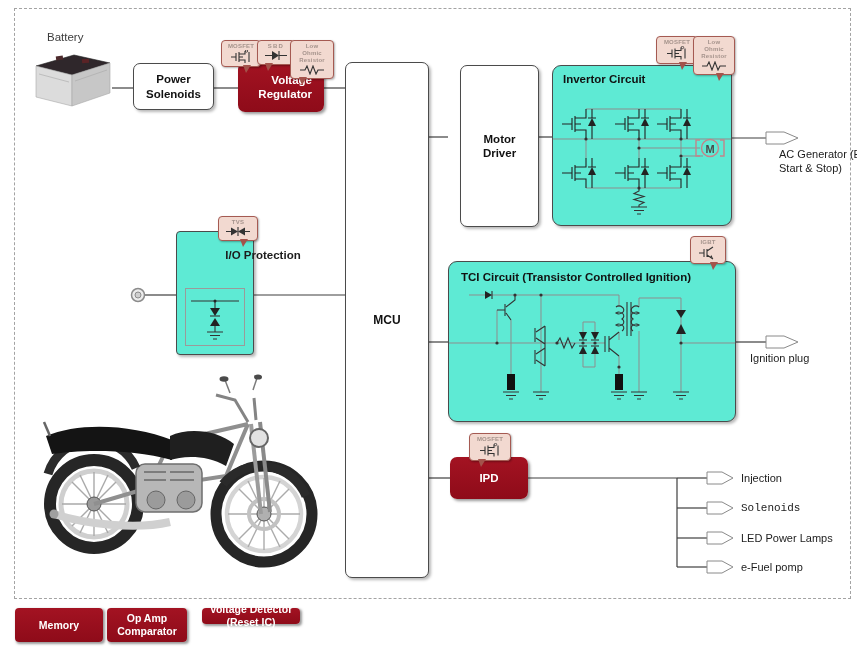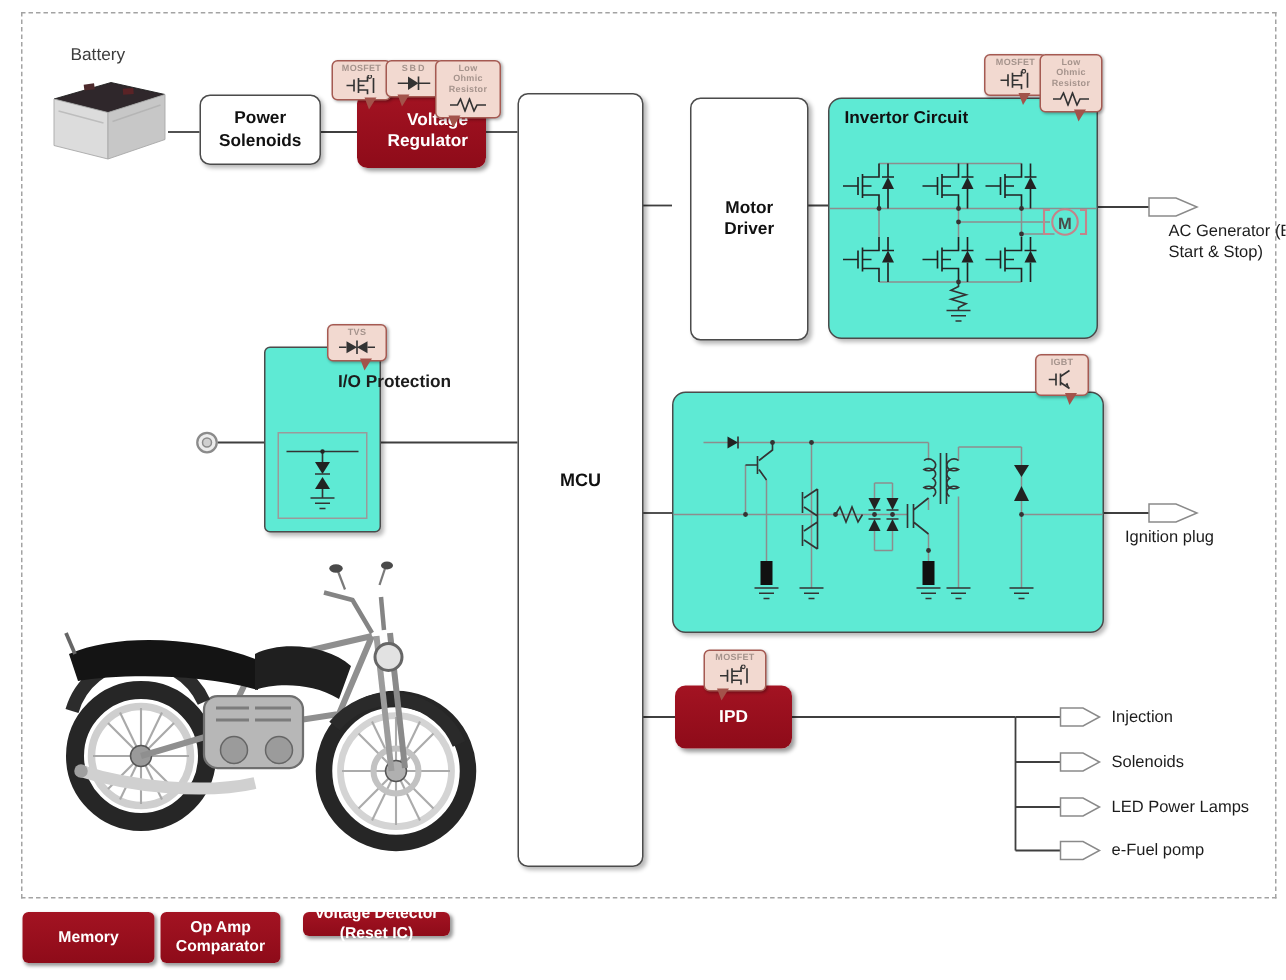--- a/index.html
+++ b/index.html
@@ -203,20 +203,21 @@
   <span class="cl">TVS</span>
   <svg width="24" height="11" viewBox="0 0 24 11">
     <path class="cw" d="M0,5.5 H5 M12,1 V10 M19,5.5 H24"></path>
     <polygon points="5,1.5 5,9.5 12,5.5" fill="#333"></polygon>
     <polygon points="19,1.5 19,9.5 12,5.5" fill="#333"></polygon>
   </svg>
   <div class="tail"></div>
 </div>
 
 <div class="bigbox" style="left:448px;top:261px;width:286px;height:159px;">
+  <span class="title" style="left:12px;top:9px;">TCI Circuit (Transistor Controlled Ignition)</span>
   <svg width="286" height="159" viewBox="0 0 286 159">
     <g class="gw">
       <path d="M0,81 H108 M20,33 H170 M92,33 V130 M48,48 V81 M62,58 V112 M108,81 H130 M130,81 H156"></path>
       <path d="M170,45 V33 M170,70 V78 M170,94 V112 M190,45 V36 M190,36 H232 M190,69 V130 M232,36 V48 M232,54 V130 M232,81 H286"></path>
       <path d="M134,60 V70 M134,92 V105 M146,60 V70 M146,92 V105 M134,60 H146 M134,105 H146"></path>
     </g>
     <polygon points="36,29 36,37 43,33" fill="#222"></polygon>
     <path class="cw" d="M43,29 V37"></path>
     <path class="cw" d="M56,42 V54 M48,48 H56 M57,45 L66,38 L66,33 M57,51 L62,58"></path>
     <path class="cw" d="M86,66 V80 M87,70 L96,64 M87,76 L96,82 M86,88 V102 M87,92 L96,86 M87,98 L96,104 M96,64 V104"></path>
@@ -274,21 +275,21 @@
   <span class="cl">MOSFET</span>
   <svg width="22" height="14" viewBox="0 0 22 13">
     <path class="cw" d="M1,7 H6 M6,3 V11 M9,2 V12 M9,4 H15 V1 M9,10 H15 V13 M9,7 H13"></path>
     <circle cx="16.5" cy="1" r="1.2" fill="none" stroke="#333" stroke-width="0.8"></circle>
     <path class="cw" d="M19,2 V12"></path>
   </svg>
   <div class="tail tail-l"></div>
 </div>
 
 <div class="sideLabel" style="left:741px;top:471px;">Injection</div>
-<div class="sideLabel" style="left:741px;top:501px;">Solenoids</div>
+<div class="sideLabel" style="left:741px;top:501px;font-family:Liberation Mono, monospace;">Solenoids</div>
 <div class="sideLabel" style="left:741px;top:531px;">LED Power Lamps</div>
 <div class="sideLabel" style="left:741px;top:560px;">e-Fuel pomp</div>
 
 <svg class="abs" style="left:20px;top:372px;z-index:1;" width="320" height="218" viewBox="0 0 320 218">
 
   <circle cx="74" cy="132" r="44" fill="none" stroke="#262626" stroke-width="12"></circle>
   <circle cx="74" cy="132" r="33" fill="none" stroke="#cfcfcf" stroke-width="5"></circle>
   <g stroke="#a9a9a9" stroke-width="1.4">
     <line x1="74" y1="100" x2="74" y2="164"></line>
       <line x1="42" y1="132" x2="106" y2="132"></line>

